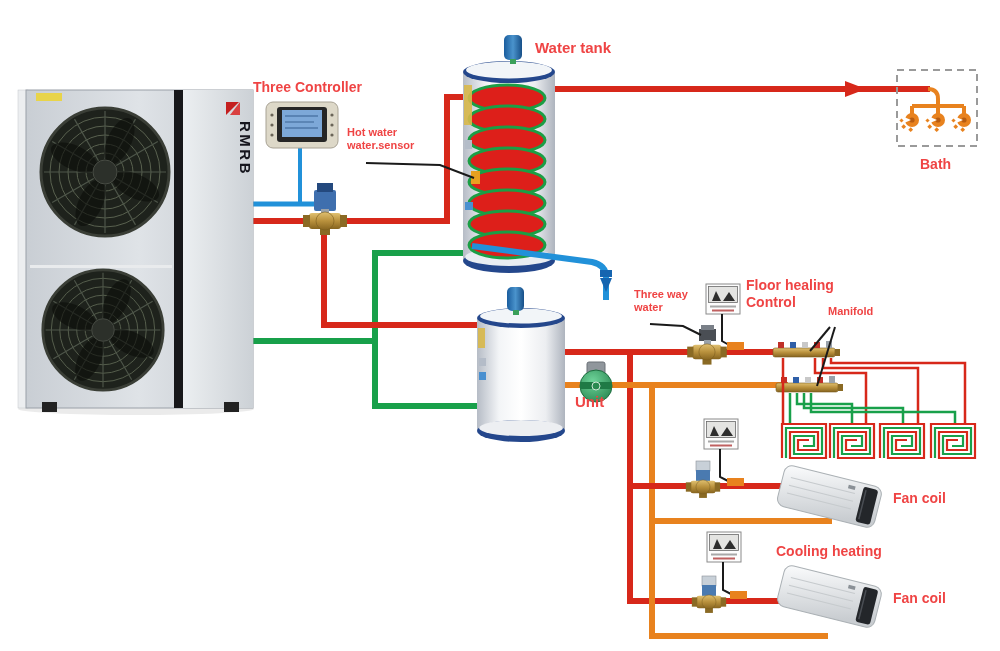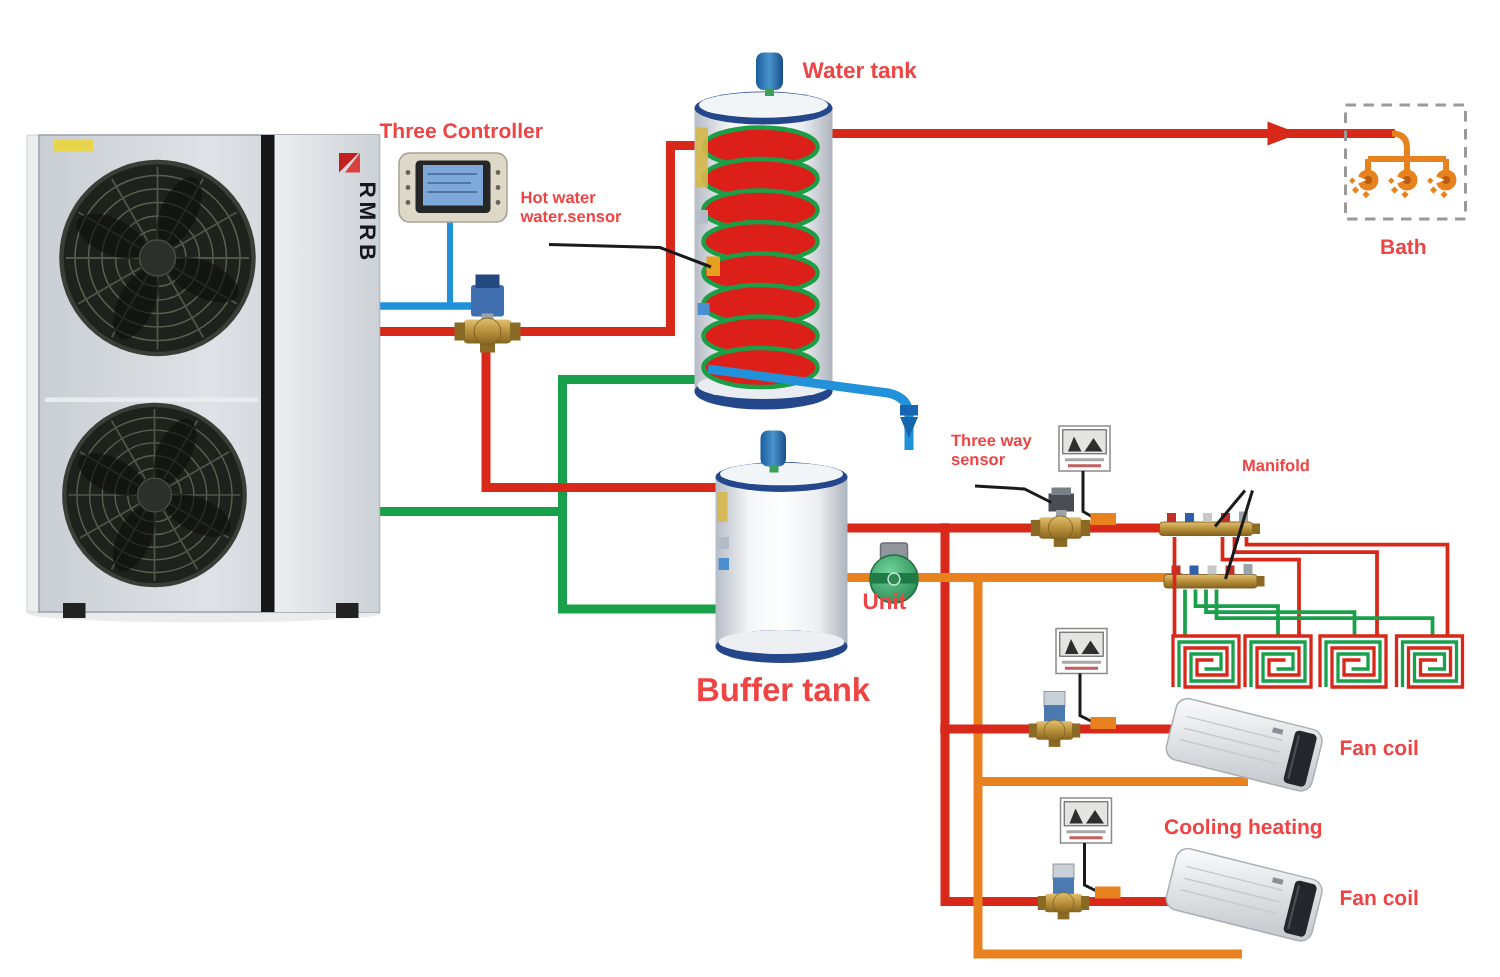--- a/index.html
+++ b/index.html
@@ -365,27 +365,30 @@
   <div>Hot water</div>
   <div>water.sensor</div>
 </div>
 
 <div class="lbl mid" style="left:535px;top:39px">Water tank</div>
 
 <div class="lbl" style="left:920px;top:156px">Bath</div>
 
 <div class="lbl small" style="left:634px;top:288px">
   <div>Three way</div>
-  <div>sensor</div>
+  <div>water</div>
 </div>
 
+<div class="lbl" style="left:746px;top:277px">
+  <div>Floor healing</div>
+  <div>Control</div>
+</div>
 
 <div class="lbl small" style="left:828px;top:305px">Manifold</div>
 
-<div class="lbl big" style="left:464px;top:447px">Buffer tank</div>
 
 <div class="lbl mid" style="left:575px;top:393px">Unit</div>
 
 <div class="lbl" style="left:893px;top:490px">Fan coil</div>
 
 <div class="lbl" style="left:776px;top:543px">Cooling heating</div>
 
 <div class="lbl" style="left:893px;top:590px">Fan coil</div>
 
 </div>

